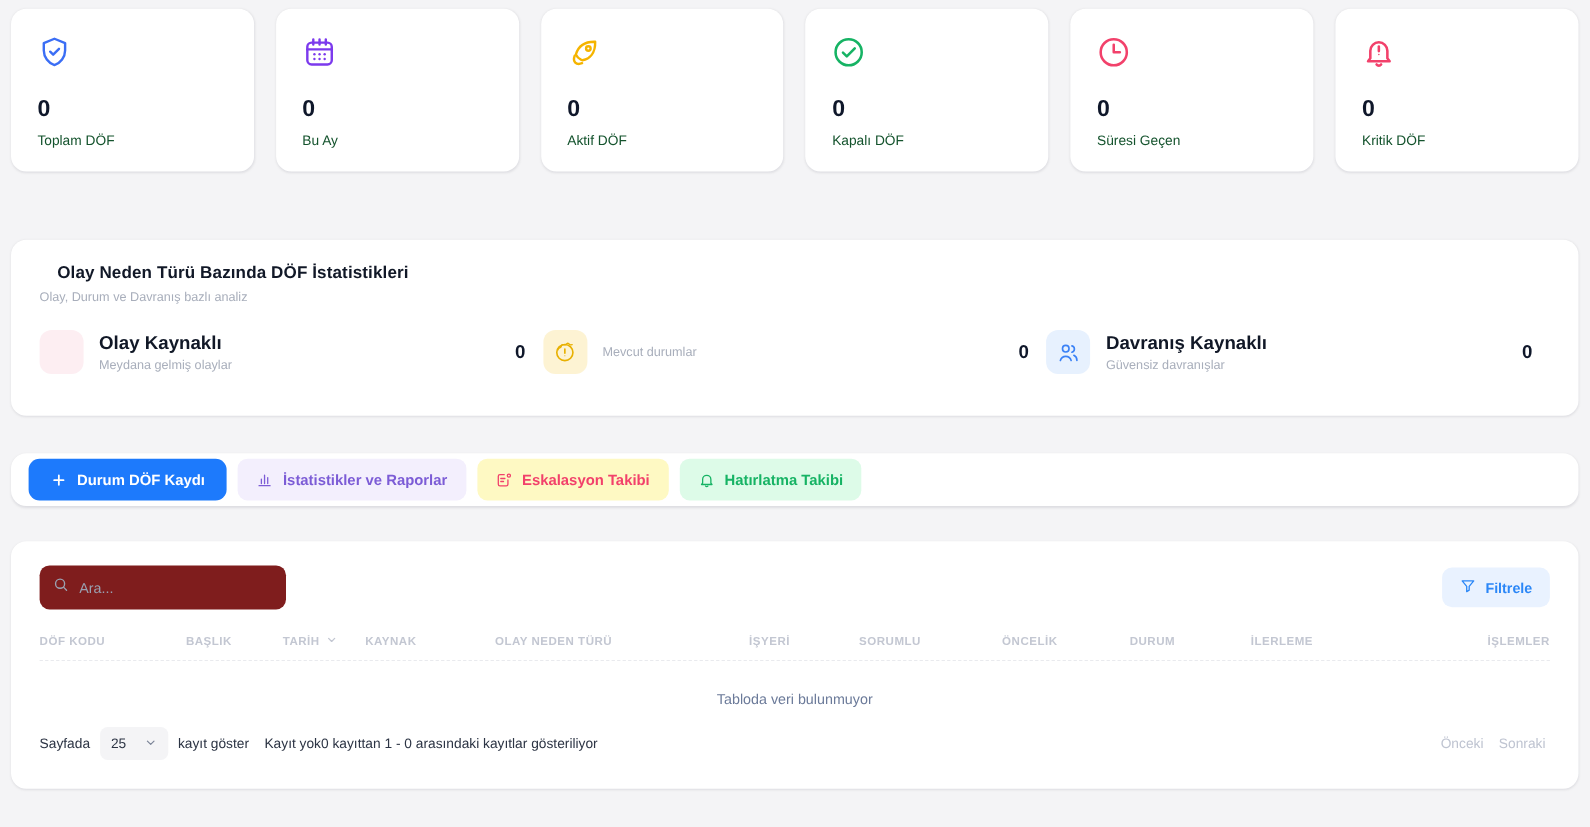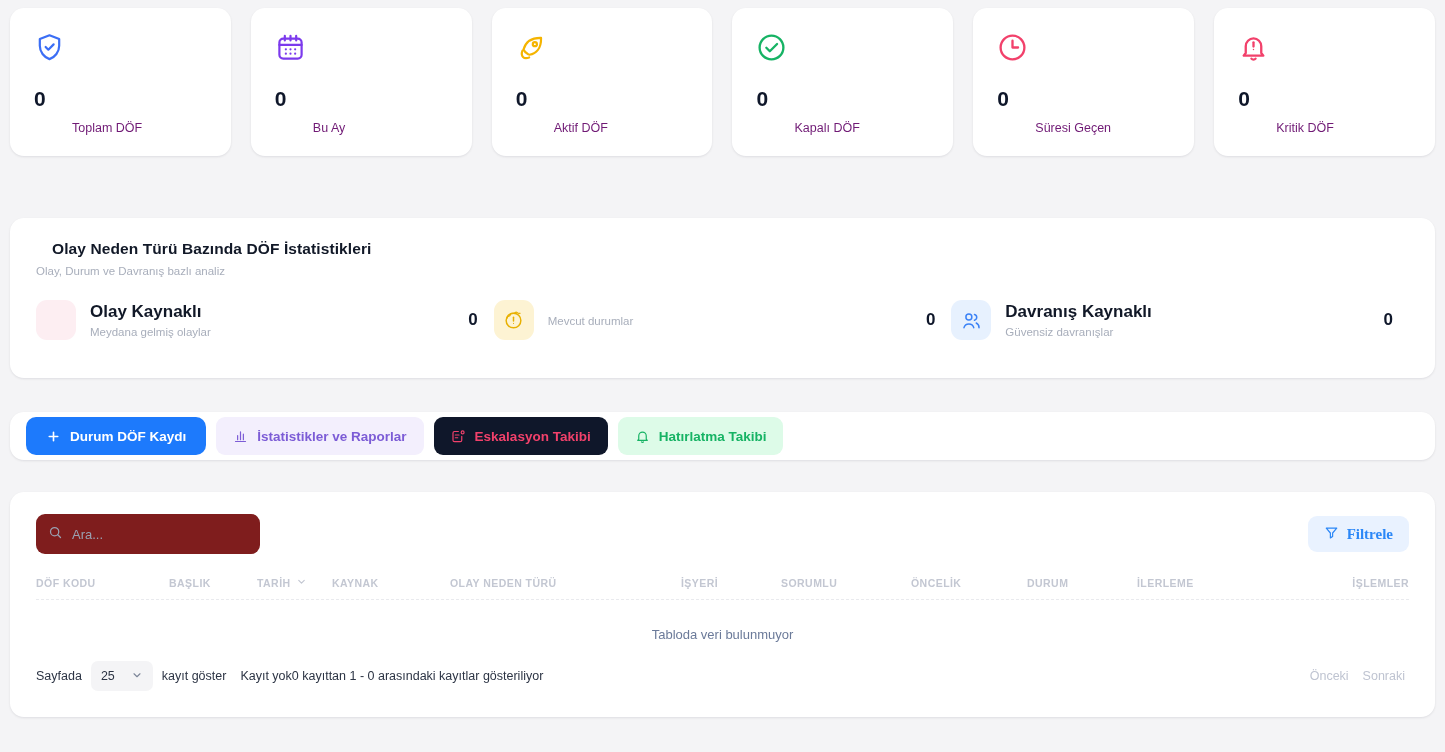--- a/index.html
+++ b/index.html
@@ -31,24 +31,23 @@
   .stat-icon { height: 40px; display: flex; align-items: center; }
   .stat-value {
     font-size: 21px;
     font-weight: bold;
     color: #0f172a;
     margin-top: 22px;
     line-height: 1;
   }
   .stat-label {
     font-size: 12.5px;
-    color: #701a75;
+    color: #14532d;
     margin-top: 13px;
     line-height: 1;
-    margin-left: 38px;
   }
 
   
   .panel {
     margin: 62px 10px 0 10px;
     background: #ffffff;
     border-radius: 14px;
     height: 160px;
     padding: 22px 26px;
     box-shadow: 0 1px 3px rgba(16,24,40,.06), 0 1px 2px rgba(16,24,40,.04);
@@ -110,21 +109,21 @@
     height: 38px; padding: 0 17px;
     border-radius: 9px;
     font-size: 13.5px; font-weight: bold;
     border: none; cursor: pointer;
     white-space: nowrap;
   }
   .act svg { display:block; }
   .act-primary { background: #1d7afc; color: #ffffff; padding: 0 20px; border-radius: 10px; }
   .act-purple  { background: #f3effd; color: #7c5cd6; }
   .act-amber   { background: #fdf3d3; color: #e8a200; }
-  .act-pink    { background: #0f172a; color: #f2416b; }
+  .act-pink    { background: #fef9c3; color: #f2416b; }
   .act-green   { background: #ddfbe8; color: #16b364; }
 
   
   .tablecard {
     margin: 32px 10px 0 10px;
     background: #ffffff;
     border-radius: 14px;
     height: 225px;
     padding: 22px 26px 0 26px;
     box-shadow: 0 1px 3px rgba(16,24,40,.06), 0 1px 2px rgba(16,24,40,.04);
@@ -143,22 +142,22 @@
     font-size: 13px; color: #8b93a4;
     font-family: "Liberation Sans", sans-serif;
     width: 100%;
   }
   .search-input::placeholder { color: #9aa1b1; }
   .filter-btn {
     display: inline-flex; align-items: center; gap: 8px;
     height: 36px; padding: 0 16px;
     background: #e9f2ff; color: #2b87f7;
     border: none; border-radius: 9px;
-    font-size: 15px; font-weight: bold; cursor: pointer;
-    font-family: Liberation Serif, serif;
+    font-size: 13px; font-weight: bold; cursor: pointer;
+    font-family: Liberation Sans, sans-serif;
   }
 
   .thead {
     display: flex;
     margin-top: 22px;
     padding-bottom: 10px;
     border-bottom: 1px dashed #e9eaee;
   }
   .th {
     font-size: 10.5px;

